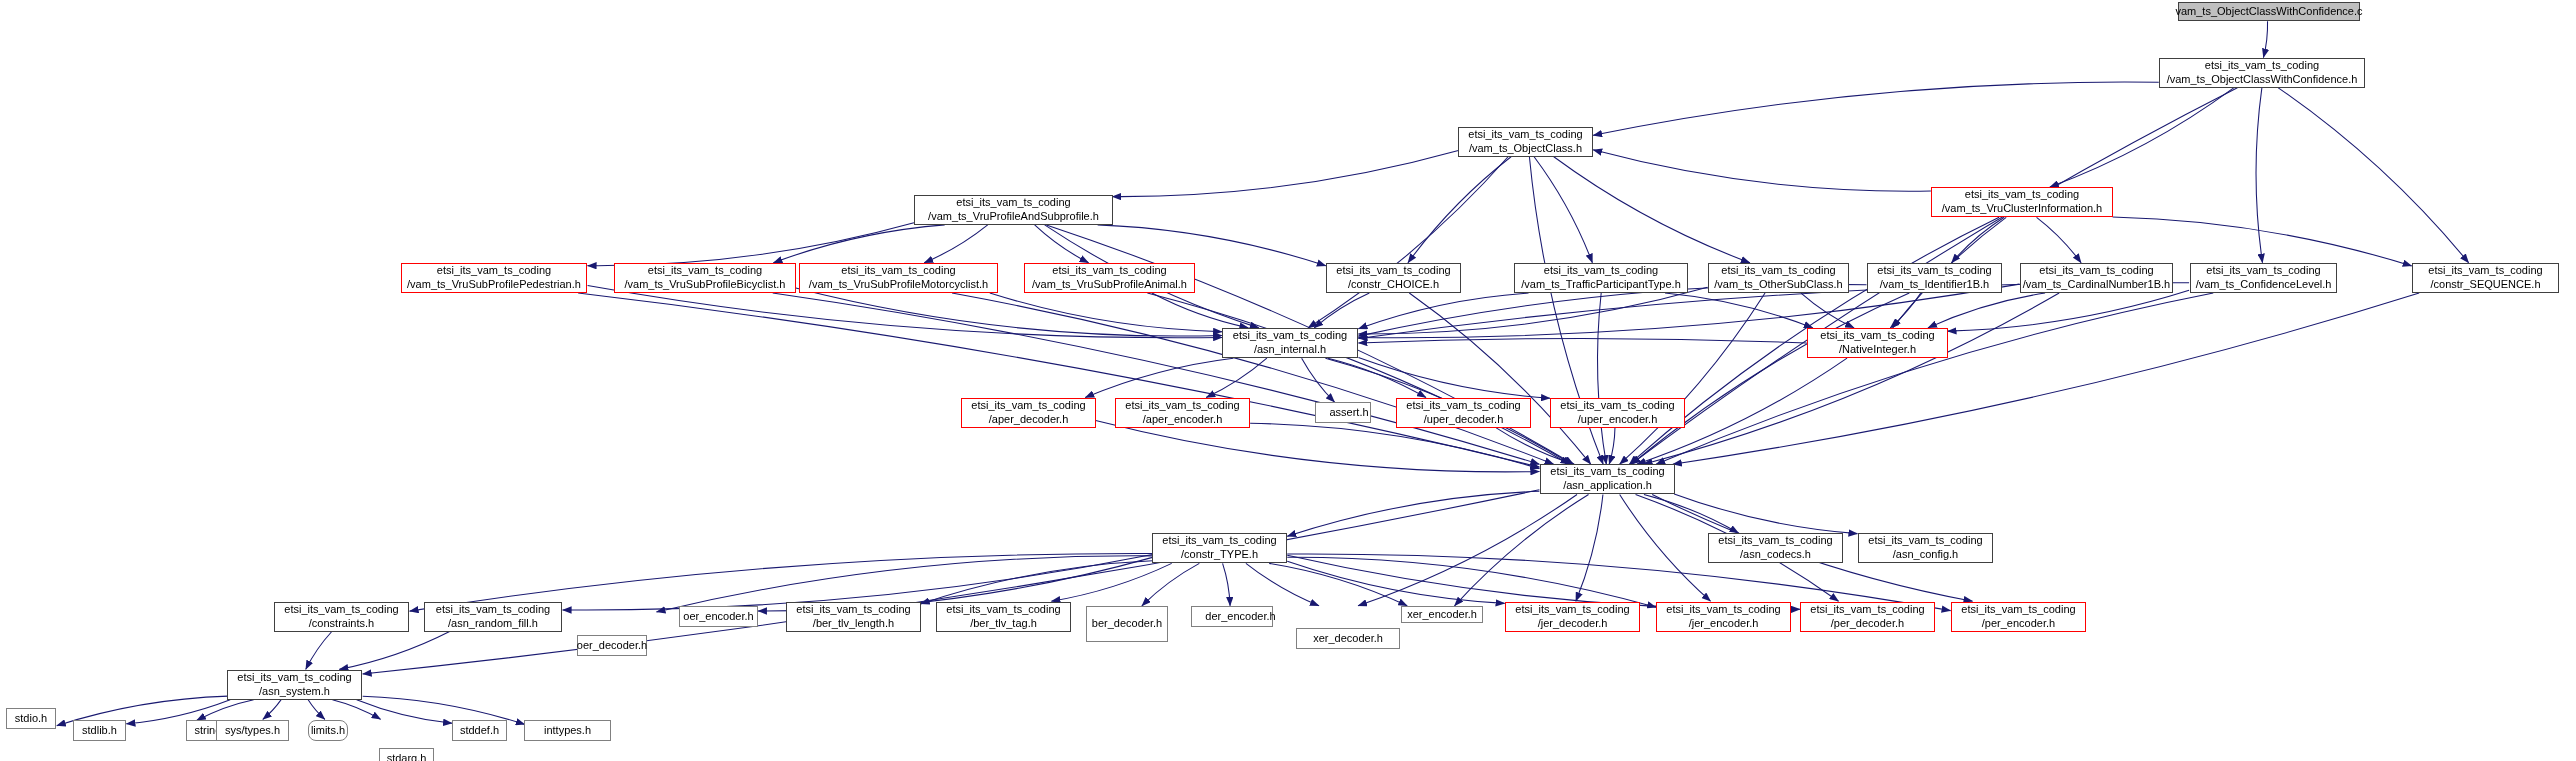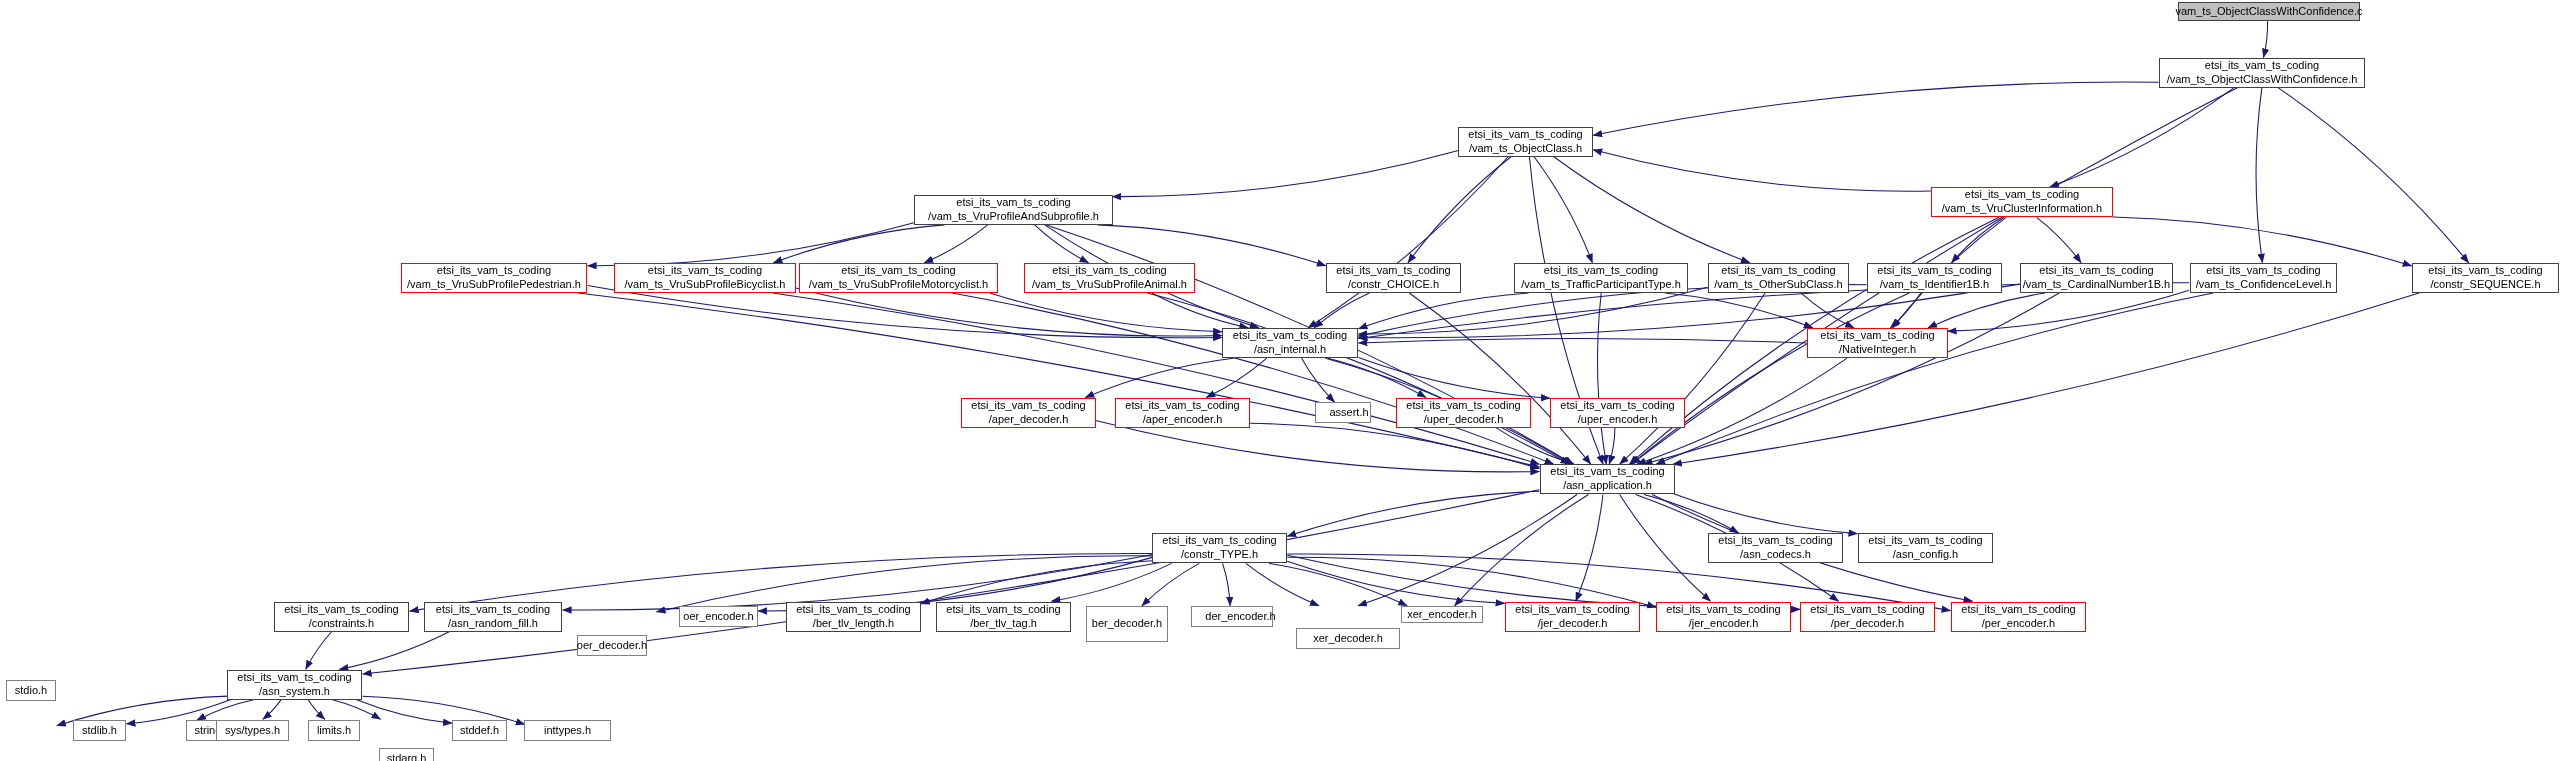--- a/index.html
+++ b/index.html
@@ -297,33 +297,33 @@
       <span class="l2">/per_decoder.h</span>
     </div>
     <div class="node red" style="left: 1951px; top: 602px; width: 135px; height: 30px;">
       <span class="l1">etsi_its_vam_ts_coding</span>
       <span class="l2">/per_encoder.h</span>
     </div>
     <div class="node solid" style="left: 227px; top: 670px; width: 135px; height: 30px;">
       <span class="l1">etsi_its_vam_ts_coding</span>
       <span class="l2">/asn_system.h</span>
     </div>
-    <div class="node light" style="left: 6px; top: 680px; width: 50px; height: 21px;">
+    <div class="node light" style="left: 6px; top: 708px; width: 50px; height: 21px;">
       <span class="l1">stdio.h</span>
     </div>
     <div class="node light" style="left: 73px; top: 720px; width: 53px; height: 21px;">
       <span class="l1">stdlib.h</span>
     </div>
     <div class="node light" style="left: 143px; top: 720px; width: 53px; height: 21px; margin-left: 43px;">
       <span class="l1">string.h</span>
     </div>
     <div class="node light" style="left: 216px; top: 720px; width: 73px; height: 21px;">
       <span class="l1">sys/types.h</span>
     </div>
-    <div class="node light" style="left: 308px; top: 720px; width: 52px; height: 21px;">
+    <div class="node light" style="left: 308px; top: 720px; width: 40px; height: 21px; border-radius: 8px;">
       <span class="l1">limits.h</span>
     </div>
     <div class="node light" style="left: 379px; top: 748px; width: 55px; height: 21px;">
       <span class="l1">stdarg.h</span>
     </div>
     <div class="node light" style="left: 452px; top: 720px; width: 55px; height: 21px;">
       <span class="l1">stddef.h</span>
     </div>
     <div class="node light" style="left: 524px; top: 720px; width: 87px; height: 21px;">
       <span class="l1">inttypes.h</span>

